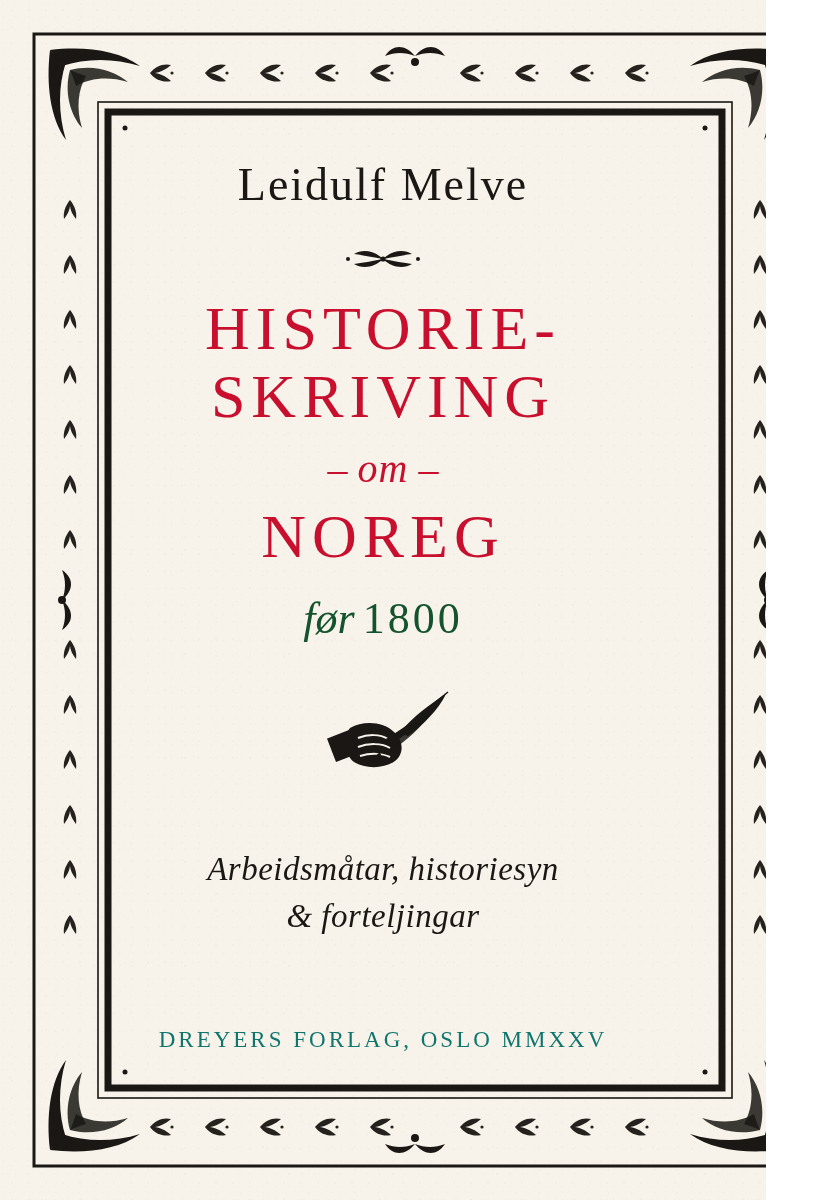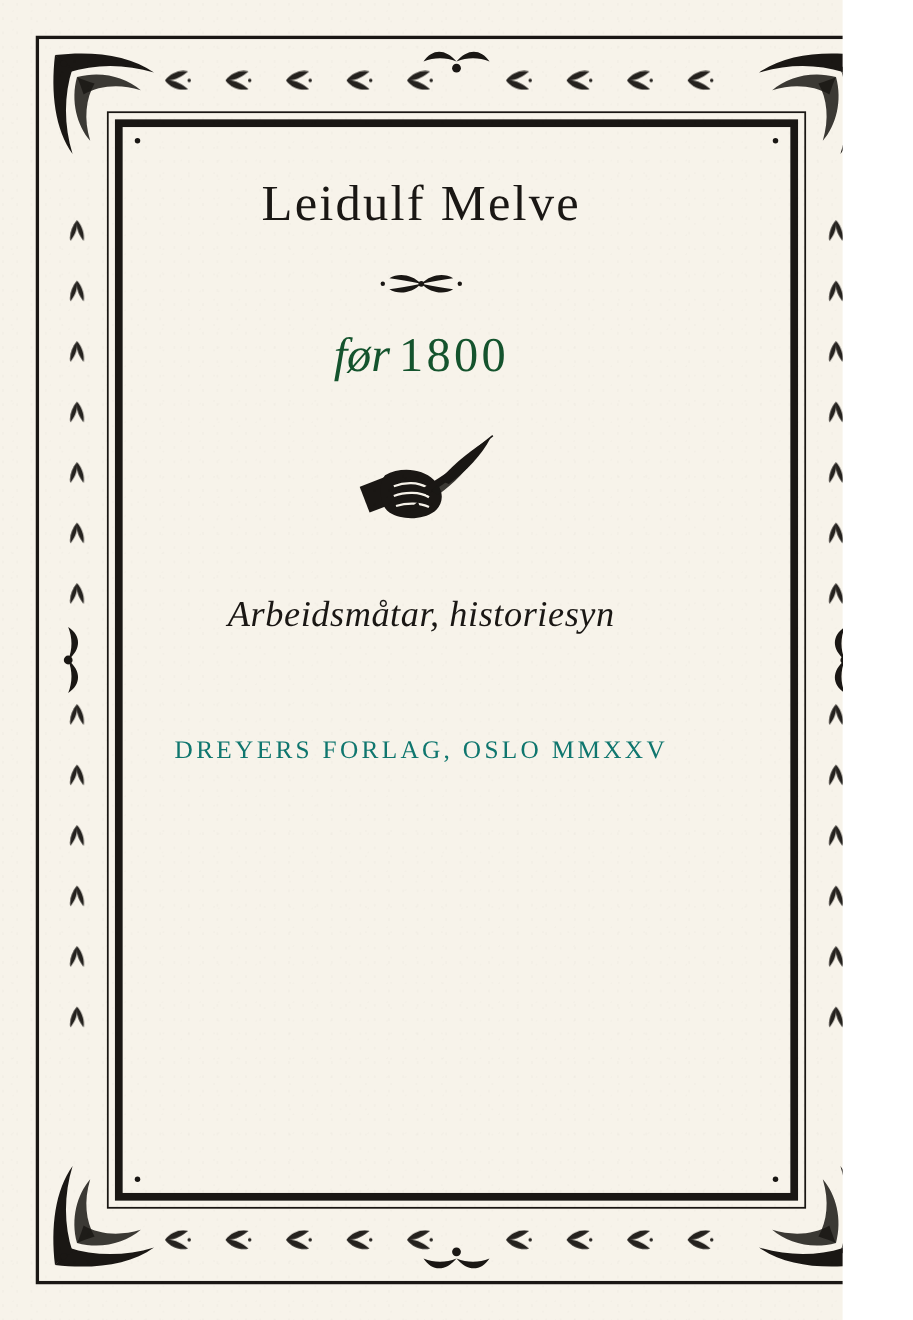--- a/index.html
+++ b/index.html
@@ -107,21 +107,21 @@
     padding-right: 8px;
   }
 
   .emblem {
     margin: 36px 0 0 0;
     height: 110px;
   }
   .emblem svg { display: inline-block; }
 
   .tagline {
-    margin-top: 42px;
+    margin-top: 56px;
     color: #1a1714;
     font-style: italic;
     font-size: 33px;
     line-height: 1.45;
     letter-spacing: 0.5px;
   }
   .tagline span { display: block; }
 
   .publisher {
     margin-top: 86px;
@@ -277,20 +277,28 @@
           <path d="M55,13 C46,22 34,23 26,18 C34,17 44,15 55,13 Z"></path>
           <path d="M55,13 C64,4 76,3 84,8 C76,9 66,11 55,13 Z"></path>
           <path d="M55,13 C64,22 76,23 84,18 C76,17 66,15 55,13 Z"></path>
           <circle cx="55" cy="13" r="2.6"></circle>
           <circle cx="20" cy="13" r="2"></circle>
           <circle cx="90" cy="13" r="2"></circle>
         </g>
       </svg>
     </div>
 
+    <div class="title">
+      <span class="title-line-1">HISTORIE-</span>
+      <span class="title-line-2">SKRIVING</span>
+      <span class="title-om">
+        <span class="dash">–</span><span>om</span><span class="dash">–</span>
+      </span>
+      <span class="title-line-4">NOREG</span>
+    </div>
 
     <div class="subtitle-year">
       <span class="italic-word">før</span><span>1800</span>
     </div>
 
     <div class="emblem">
       <svg width="190" height="110" viewBox="0 0 190 110" xmlns="http://www.w3.org/2000/svg">
         <g fill="#1a1714">
 
           <path d="M38,56 l26,-10 l10,26 l-26,10 z"></path>
@@ -307,19 +315,20 @@
           <path d="M104,62 C118,50 132,38 148,26 C138,42 124,56 110,66 C108,65 106,63 104,62 z" opacity="0.85"></path>
           <path d="M128,38 C140,28 150,20 160,12" stroke="#1a1714" stroke-width="1.5" fill="none"></path>
 
           <path d="M92,72 l-12,10 l14,-4 z"></path>
         </g>
       </svg>
     </div>
 
     <div class="tagline">
       <span>Arbeidsmåtar, historiesyn</span>
+      <span>&amp; forteljingar</span>
     </div>
 
     <div class="publisher">DREYERS FORLAG, OSLO MMXXV</div>
   </div>
 
   <div class="grain"></div>
 </div>
 
 </body></html>

